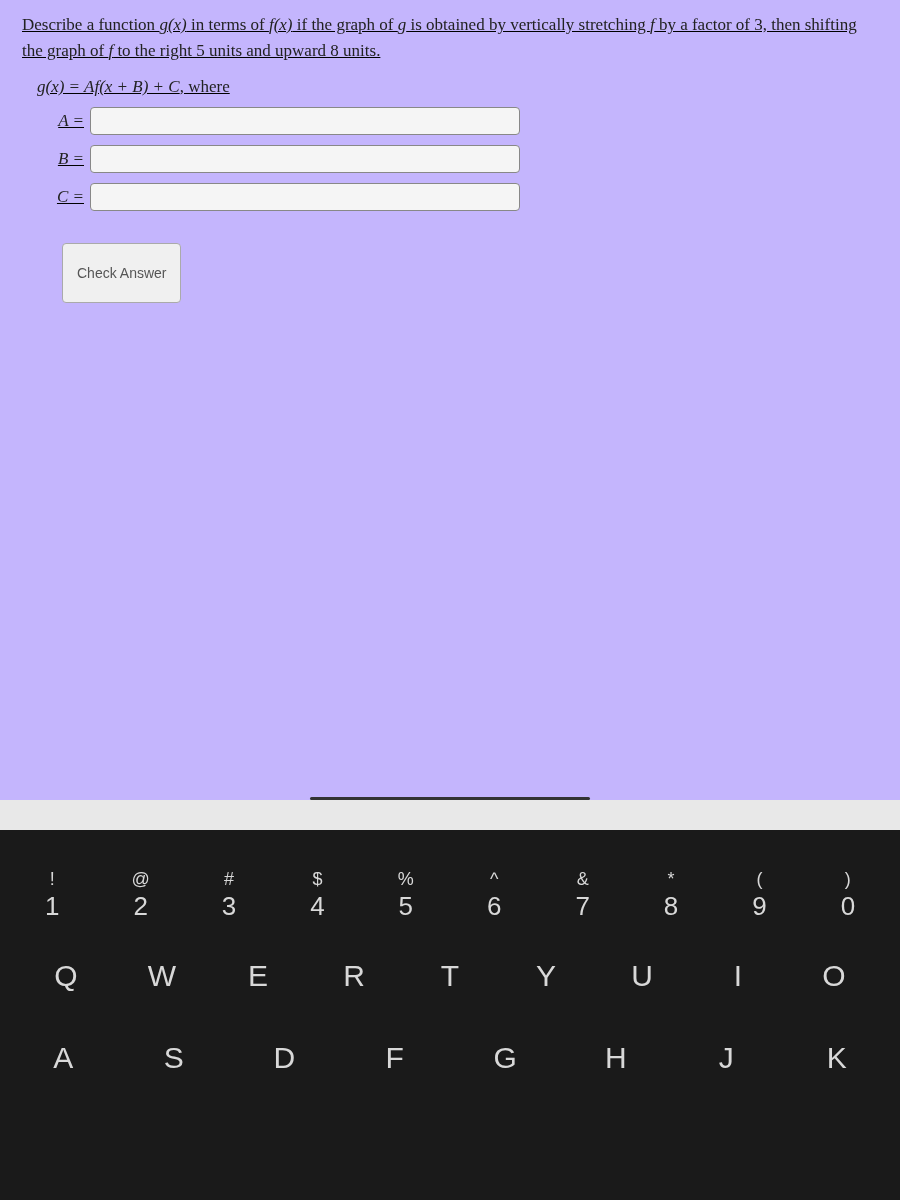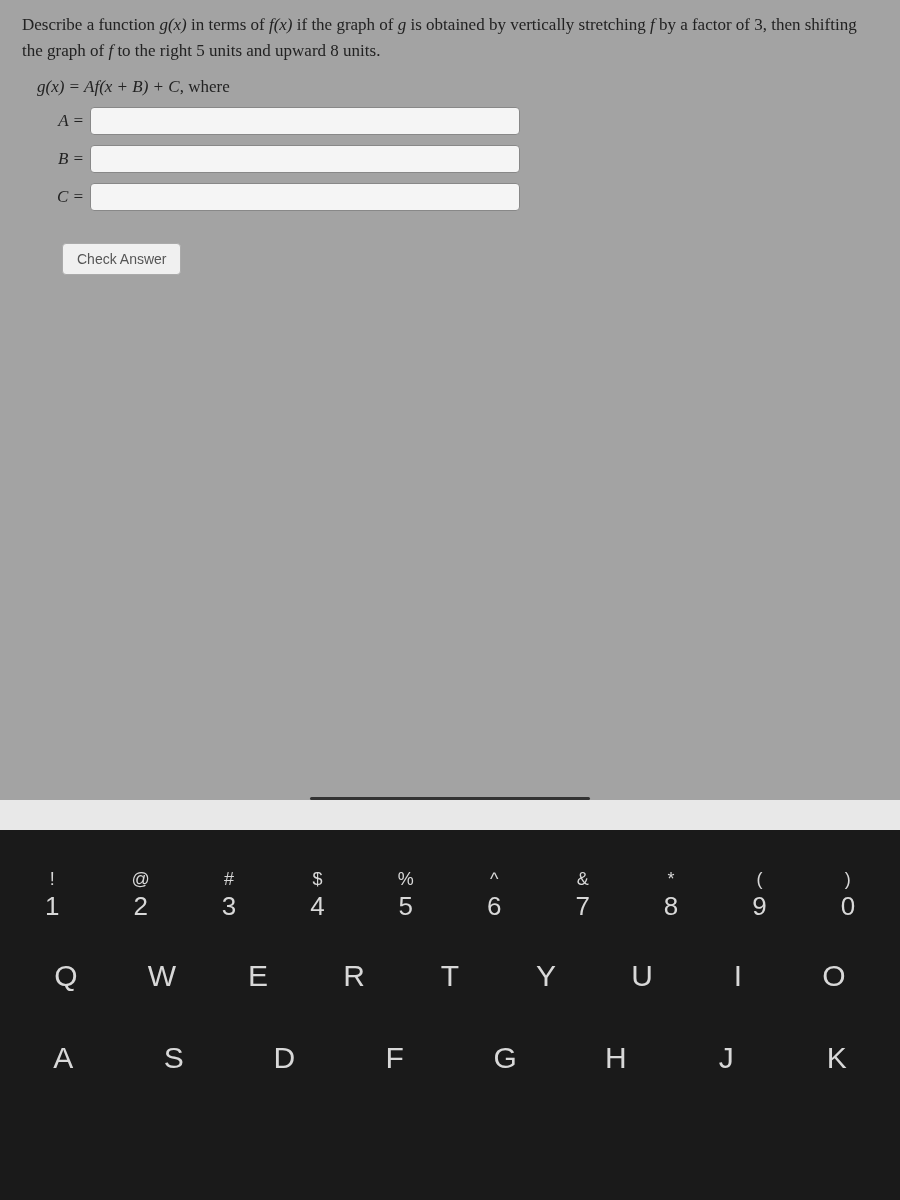--- a/index.html
+++ b/index.html
@@ -6,22 +6,23 @@
   body {
     font-family: Georgia, 'Times New Roman', serif;
     background: #e8e8e8;
     width: 900px;
     height: 1200px;
     position: relative;
     overflow: hidden;
   }
   .content-area {
     padding: 12px 22px;
-    background: #a3a3a3;
+    background: #c4b5fd;
     height: 800px;
+    text-decoration: underline;
   }
   .problem-text {
     font-size: 17px;
     color: #222;
     line-height: 1.5;
     margin-bottom: 14px;
   }
   .equation-line {
     font-size: 17px;
     color: #222;
@@ -49,21 +50,21 @@
     height: 28px;
     border: 1px solid #888;
     border-radius: 4px;
     background: #f5f5f5;
     padding: 2px 6px;
     font-size: 14px;
   }
   .check-btn {
     margin-top: 22px;
     margin-left: 40px;
-    padding: 7px 14px;
+    padding: 21px 14px;
     font-size: 14px;
     color: #555;
     background: #f0f0f0;
     border: 1px solid #aaa;
     border-radius: 4px;
     cursor: pointer;
     font-family: Arial, sans-serif;
   }
   .scroll-indicator {
     position: absolute;

